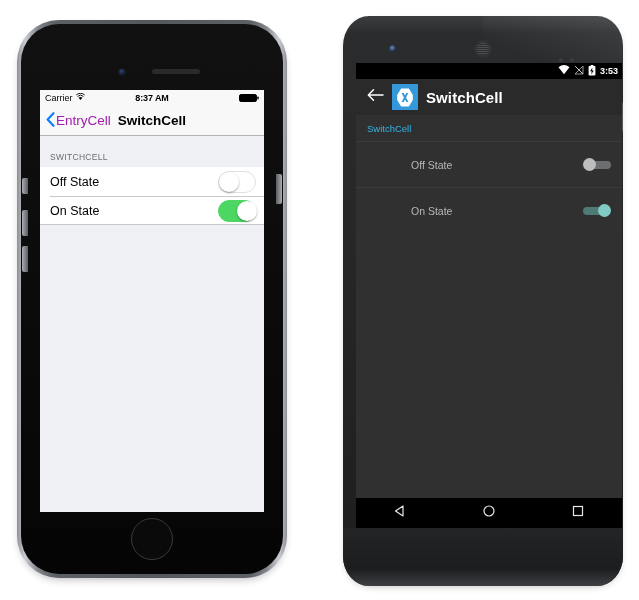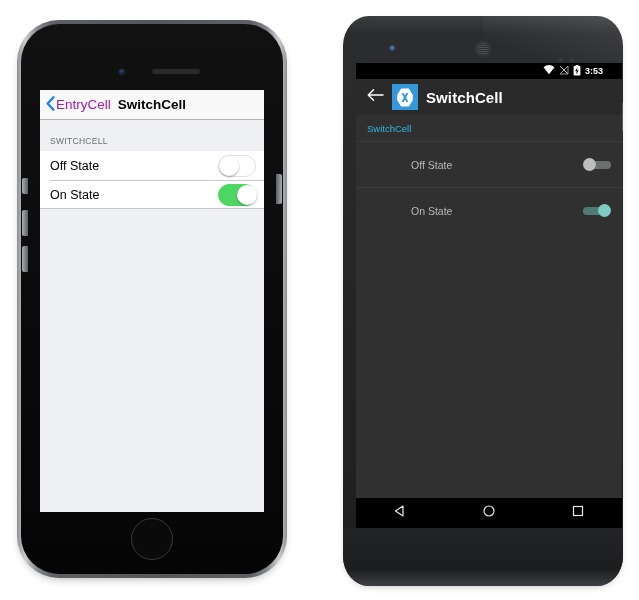--- a/index.html
+++ b/index.html
@@ -332,21 +332,21 @@
     overflow: hidden;
   }
 
   .an-status {
     height: 16px;
     background: #000000;
     display: flex;
     align-items: center;
     justify-content: flex-end;
     gap: 4px;
-    padding-right: 19px;
+    padding-right: 4px;
     color: #ffffff;
     font-size: 9px;
     font-weight: bold;
   }
 
   .an-appbar {
     height: 36px;
     background: #2a2a2a;
     display: flex;
     align-items: center;
@@ -458,20 +458,39 @@
       <div class="ip-btn ip-btn-silent"></div>
       <div class="ip-btn ip-btn-volup"></div>
       <div class="ip-btn ip-btn-voldn"></div>
       <div class="ip-btn ip-btn-power"></div>
 
       <div class="ip-camera"></div>
       <div class="ip-speaker"></div>
 
       <div class="ip-screen">
 
+        <div class="ios-status">
+          <div class="ios-carrier">
+            <span>Carrier</span>
+            <span>
+              <svg width="9" height="8" viewBox="0 0 9 8">
+                <path d="M4.5 7 L2.6 4.7 a3 3 0 0 1 3.8 0 Z" fill="#000"></path>
+                <path d="M1.5 3.4 a4.6 4.6 0 0 1 6 0" stroke="#000" stroke-width="0.9" fill="none"></path>
+                <path d="M0.3 1.9 a6.4 6.4 0 0 1 8.4 0" stroke="#000" stroke-width="0.9" fill="none"></path>
+              </svg>
+            </span>
+          </div>
+          <div class="ios-time">8:37 AM</div>
+          <span class="ios-battery">
+            <svg width="20" height="8" viewBox="0 0 20 8">
+              <rect x="0.5" y="0.5" width="17" height="7" rx="1.6" fill="#000" stroke="#000" stroke-width="1"></rect>
+              <rect x="18.3" y="2.6" width="1.4" height="2.8" rx="0.6" fill="#000"></rect>
+            </svg>
+          </span>
+        </div>
 
         <div class="ios-nav">
           <div class="ios-back">
             <span>
               <svg width="9" height="15" viewBox="0 0 9 15">
                 <path d="M7.5 1.2 L1.6 7.5 L7.5 13.8" stroke="#0b7cfd" stroke-width="2.1" fill="none" stroke-linecap="round" stroke-linejoin="round"></path>
               </svg>
             </span>
             <span>EntryCell</span>
           </div>

